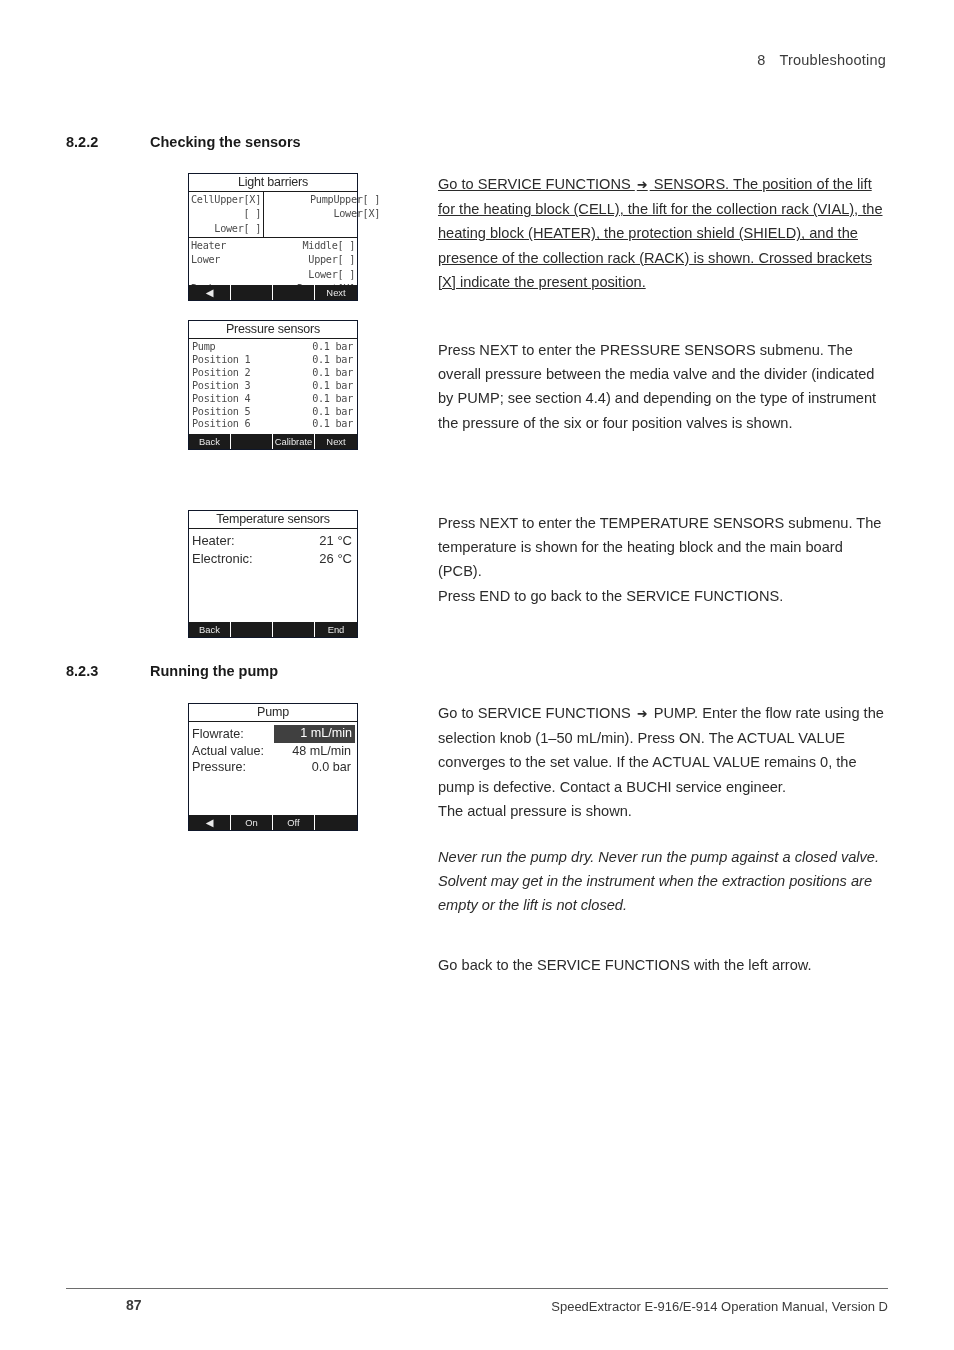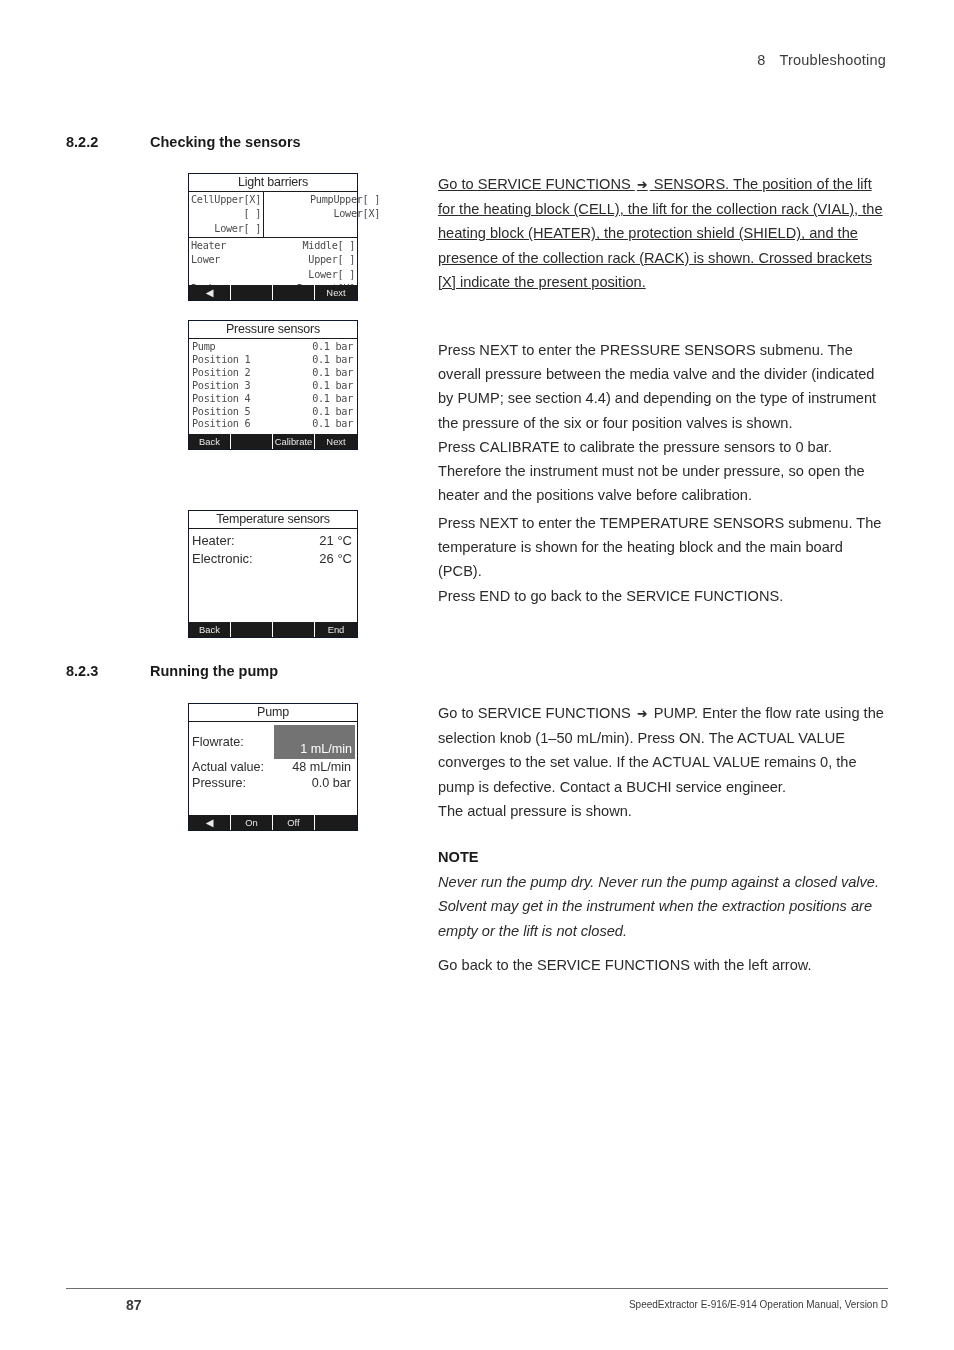--- a/index.html
+++ b/index.html
@@ -156,24 +156,24 @@
   .pump-rows {
     padding: 3px 4px 0 3px;
     font-family: "Liberation Sans", sans-serif;
     font-size: 12.6px;
     line-height: 16.5px;
     color: #2d2d2d;
   }
   .pump-rows .r { display: flex; justify-content: space-between; align-items: center; }
   .pump-rows .r .val { padding-right: 2px; }
   .pump-rows .r.highlight .val {
-    background: #737373;
+    background: #404040;
     color: #ffffff;
     display: inline-block;
-    padding: 16px 3px 1px 26px;
+    padding: 0 3px 1px 26px;
     margin-right: -2px;
   }
 
   
   .softbar {
     position: absolute;
     left: 0;
     right: 0;
     bottom: 0;
     height: 15px;
@@ -212,21 +212,21 @@
     left: 126px;
     top: 1297px;
     font-size: 14px;
     color: #3b3b3b;
     font-weight: bold;
   }
   .footer-doc {
     position: absolute;
     right: 66px;
     top: 1299px;
-    font-size: 10px;
+    font-size: 13px;
     color: #3b3b3b;
   }
 </style>
 </head>
 <body>
 
 <div class="page-header">
   <span class="hdr-num">8</span><span>Troubleshooting</span>
 </div>
 
@@ -308,21 +308,20 @@
   <div class="softbar">
     <div class="key">Back</div>
     <div class="key"></div>
     <div class="key">Calibrate</div>
     <div class="key">Next</div>
   </div>
 </div>
 
 <div class="body-col bc-2">
   <p>Press NEXT to enter the PRESSURE SENSORS submenu. The overall pressure between the media valve and the divider (indicated by PUMP; see section 4.4) and depending on the type of instrument the pressure of the six or four position valves is shown.</p>
-    <p class="">Press CALIBRATE to calibrate the pressure sensors to 0 bar. Therefore the instrument must not be under pressure, so open the heater and the positions valve before calibration.</p>
 </div>
 
 <div class="lcd lcd-3">
   <div class="lcd-title">Temperature sensors</div>
   <div class="temp-rows">
     <div class="r">
         <span>Heater:</span>
         <span>21 °C</span>
       </div>
     <div class="r">
@@ -370,21 +369,20 @@
     <div class="key"></div>
   </div>
 </div>
 
 <div class="body-col bc-4">
   <p>Go to SERVICE FUNCTIONS <span class="arrow-glyph">➜</span> PUMP. Enter the flow rate using the selection knob (1–50 mL/min). Press ON. The ACTUAL VALUE converges to the set value. If the ACTUAL VALUE remains 0, the pump is defective. Contact a BUCHI service engineer.</p>
     <p class="">The actual pressure is shown.</p>
 </div>
 
 <div class="body-col bc-note">
-  <p class="note-title">NOTE</p>
   <p class="note-body">Never run the pump dry. Never run the pump against a closed valve. Solvent may get in the instrument when the extraction positions are empty or the lift is not closed.</p>
 </div>
 
 <div class="body-col bc-5">
   <p>Go back to the SERVICE FUNCTIONS with the left arrow.</p>
 </div>
 
 <div class="footer-rule"></div>
 <div class="footer-page">87</div>
 <div class="footer-doc">SpeedExtractor E-916/E-914 Operation Manual, Version D</div>

